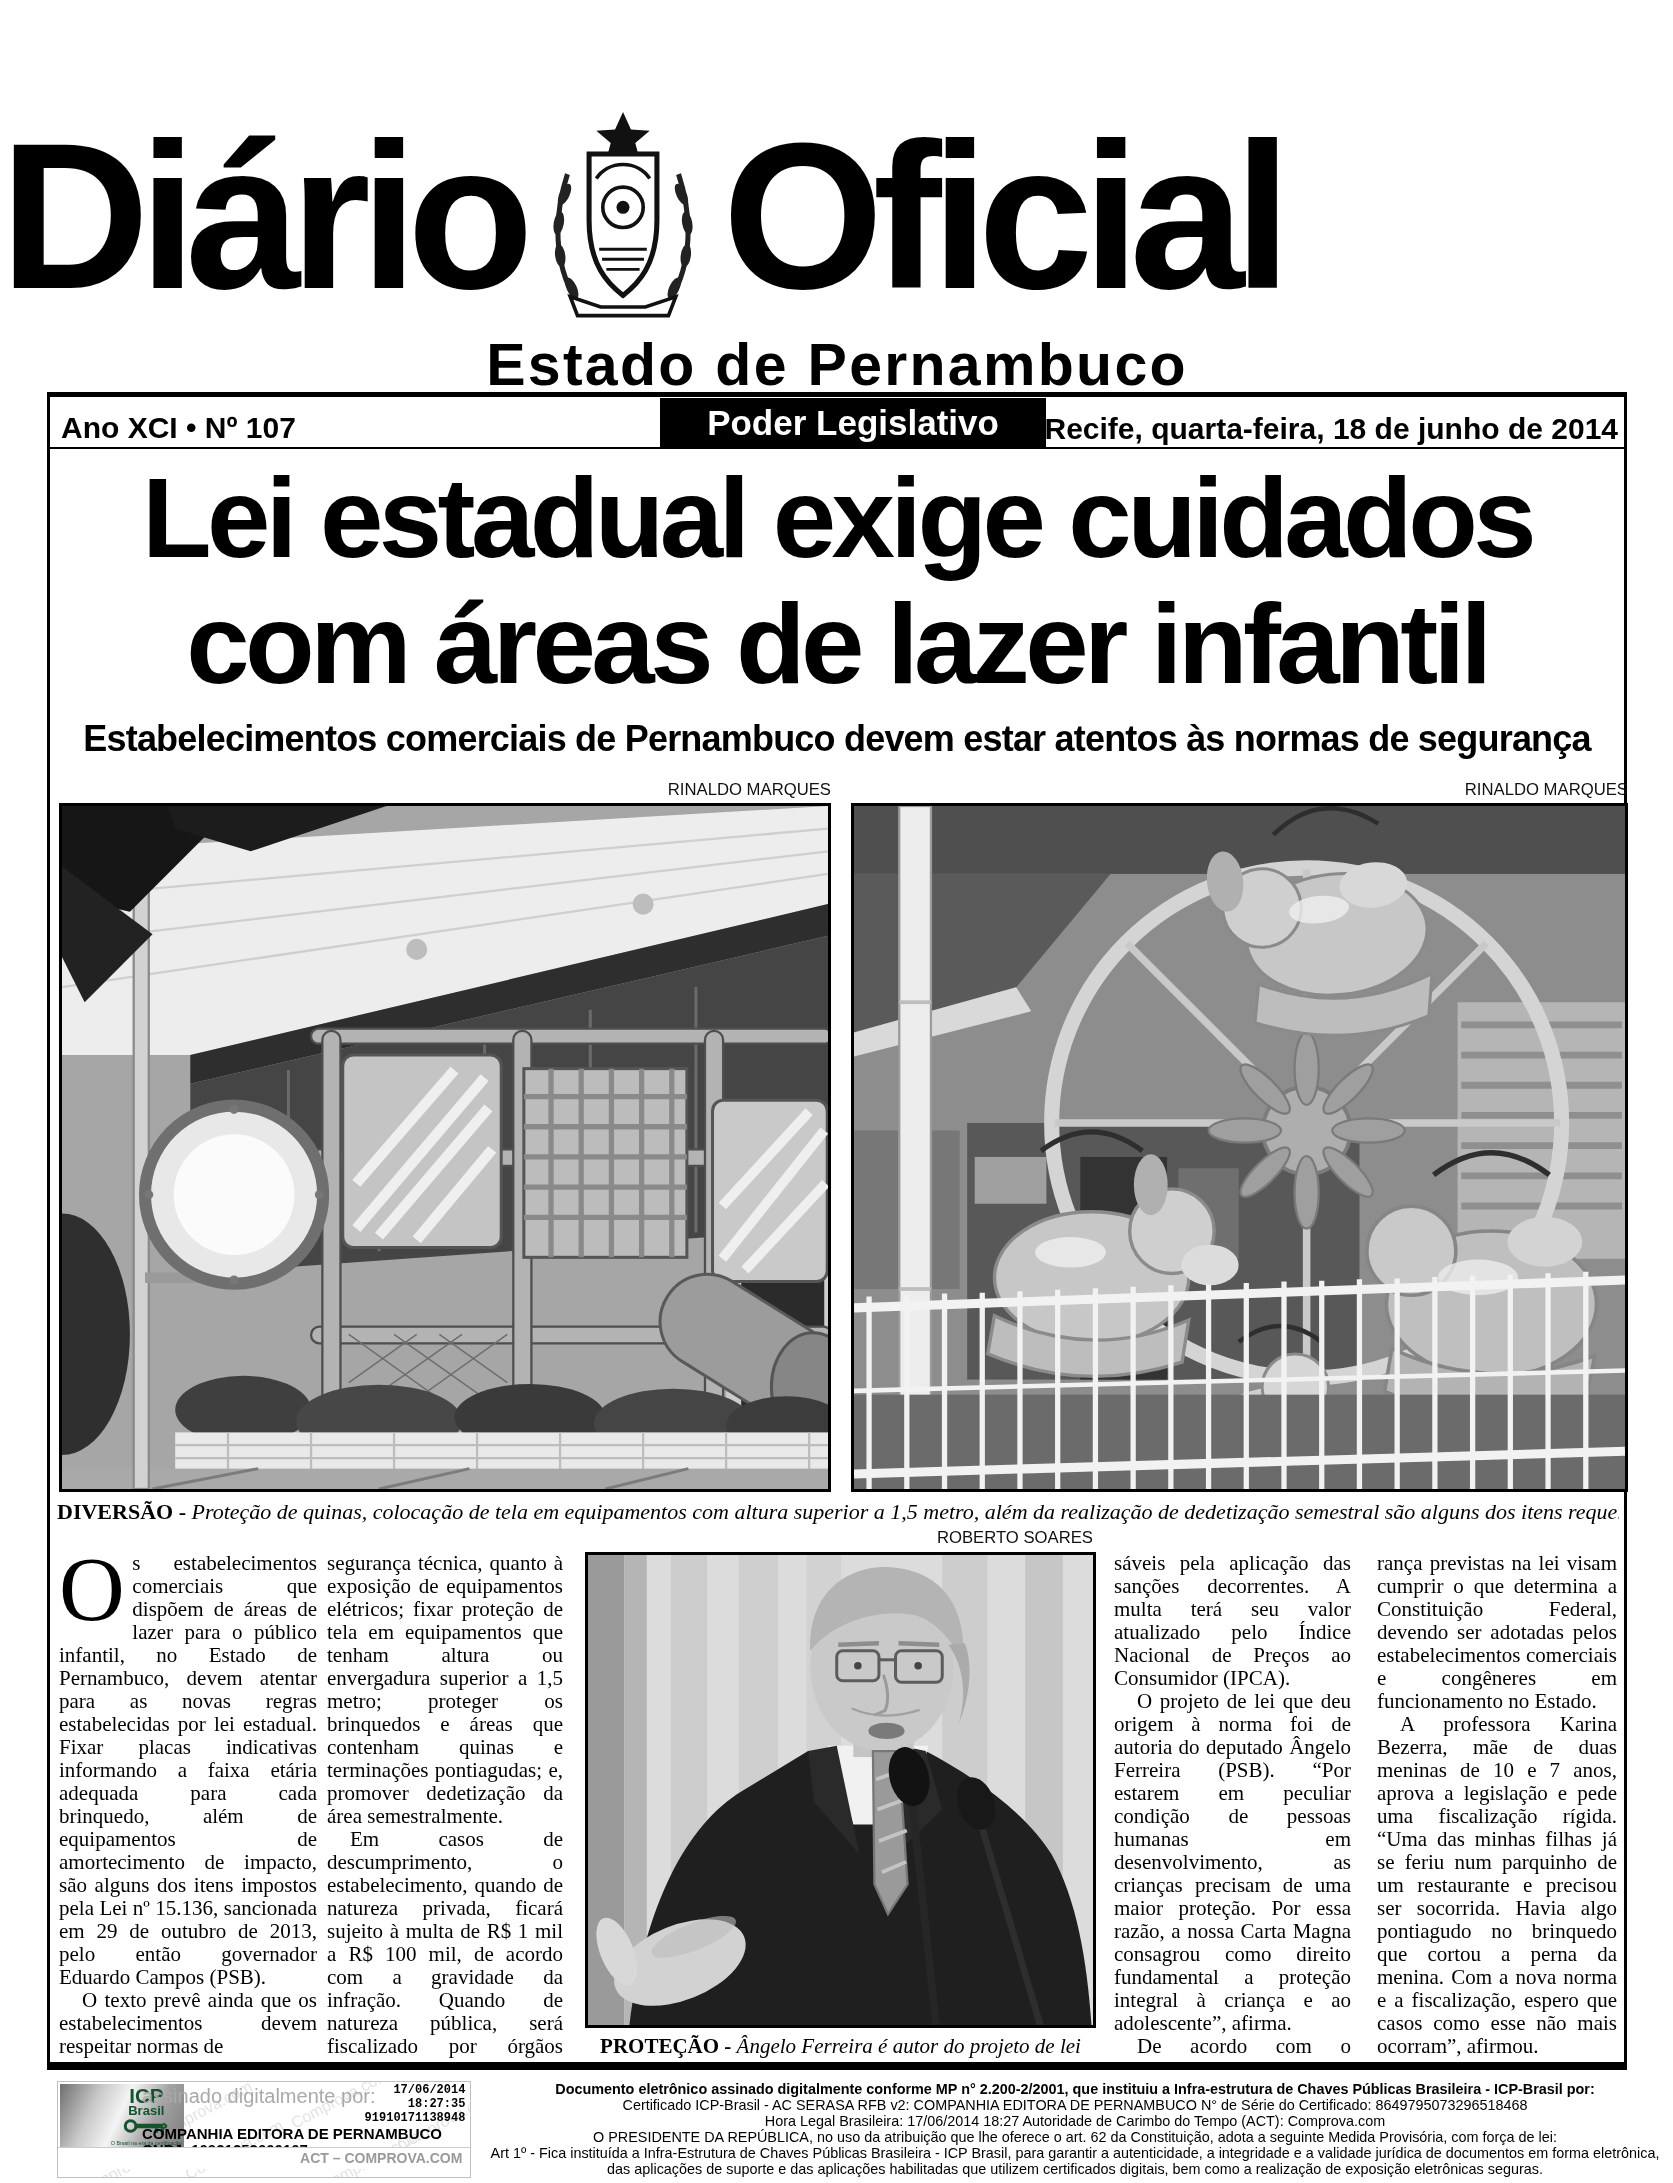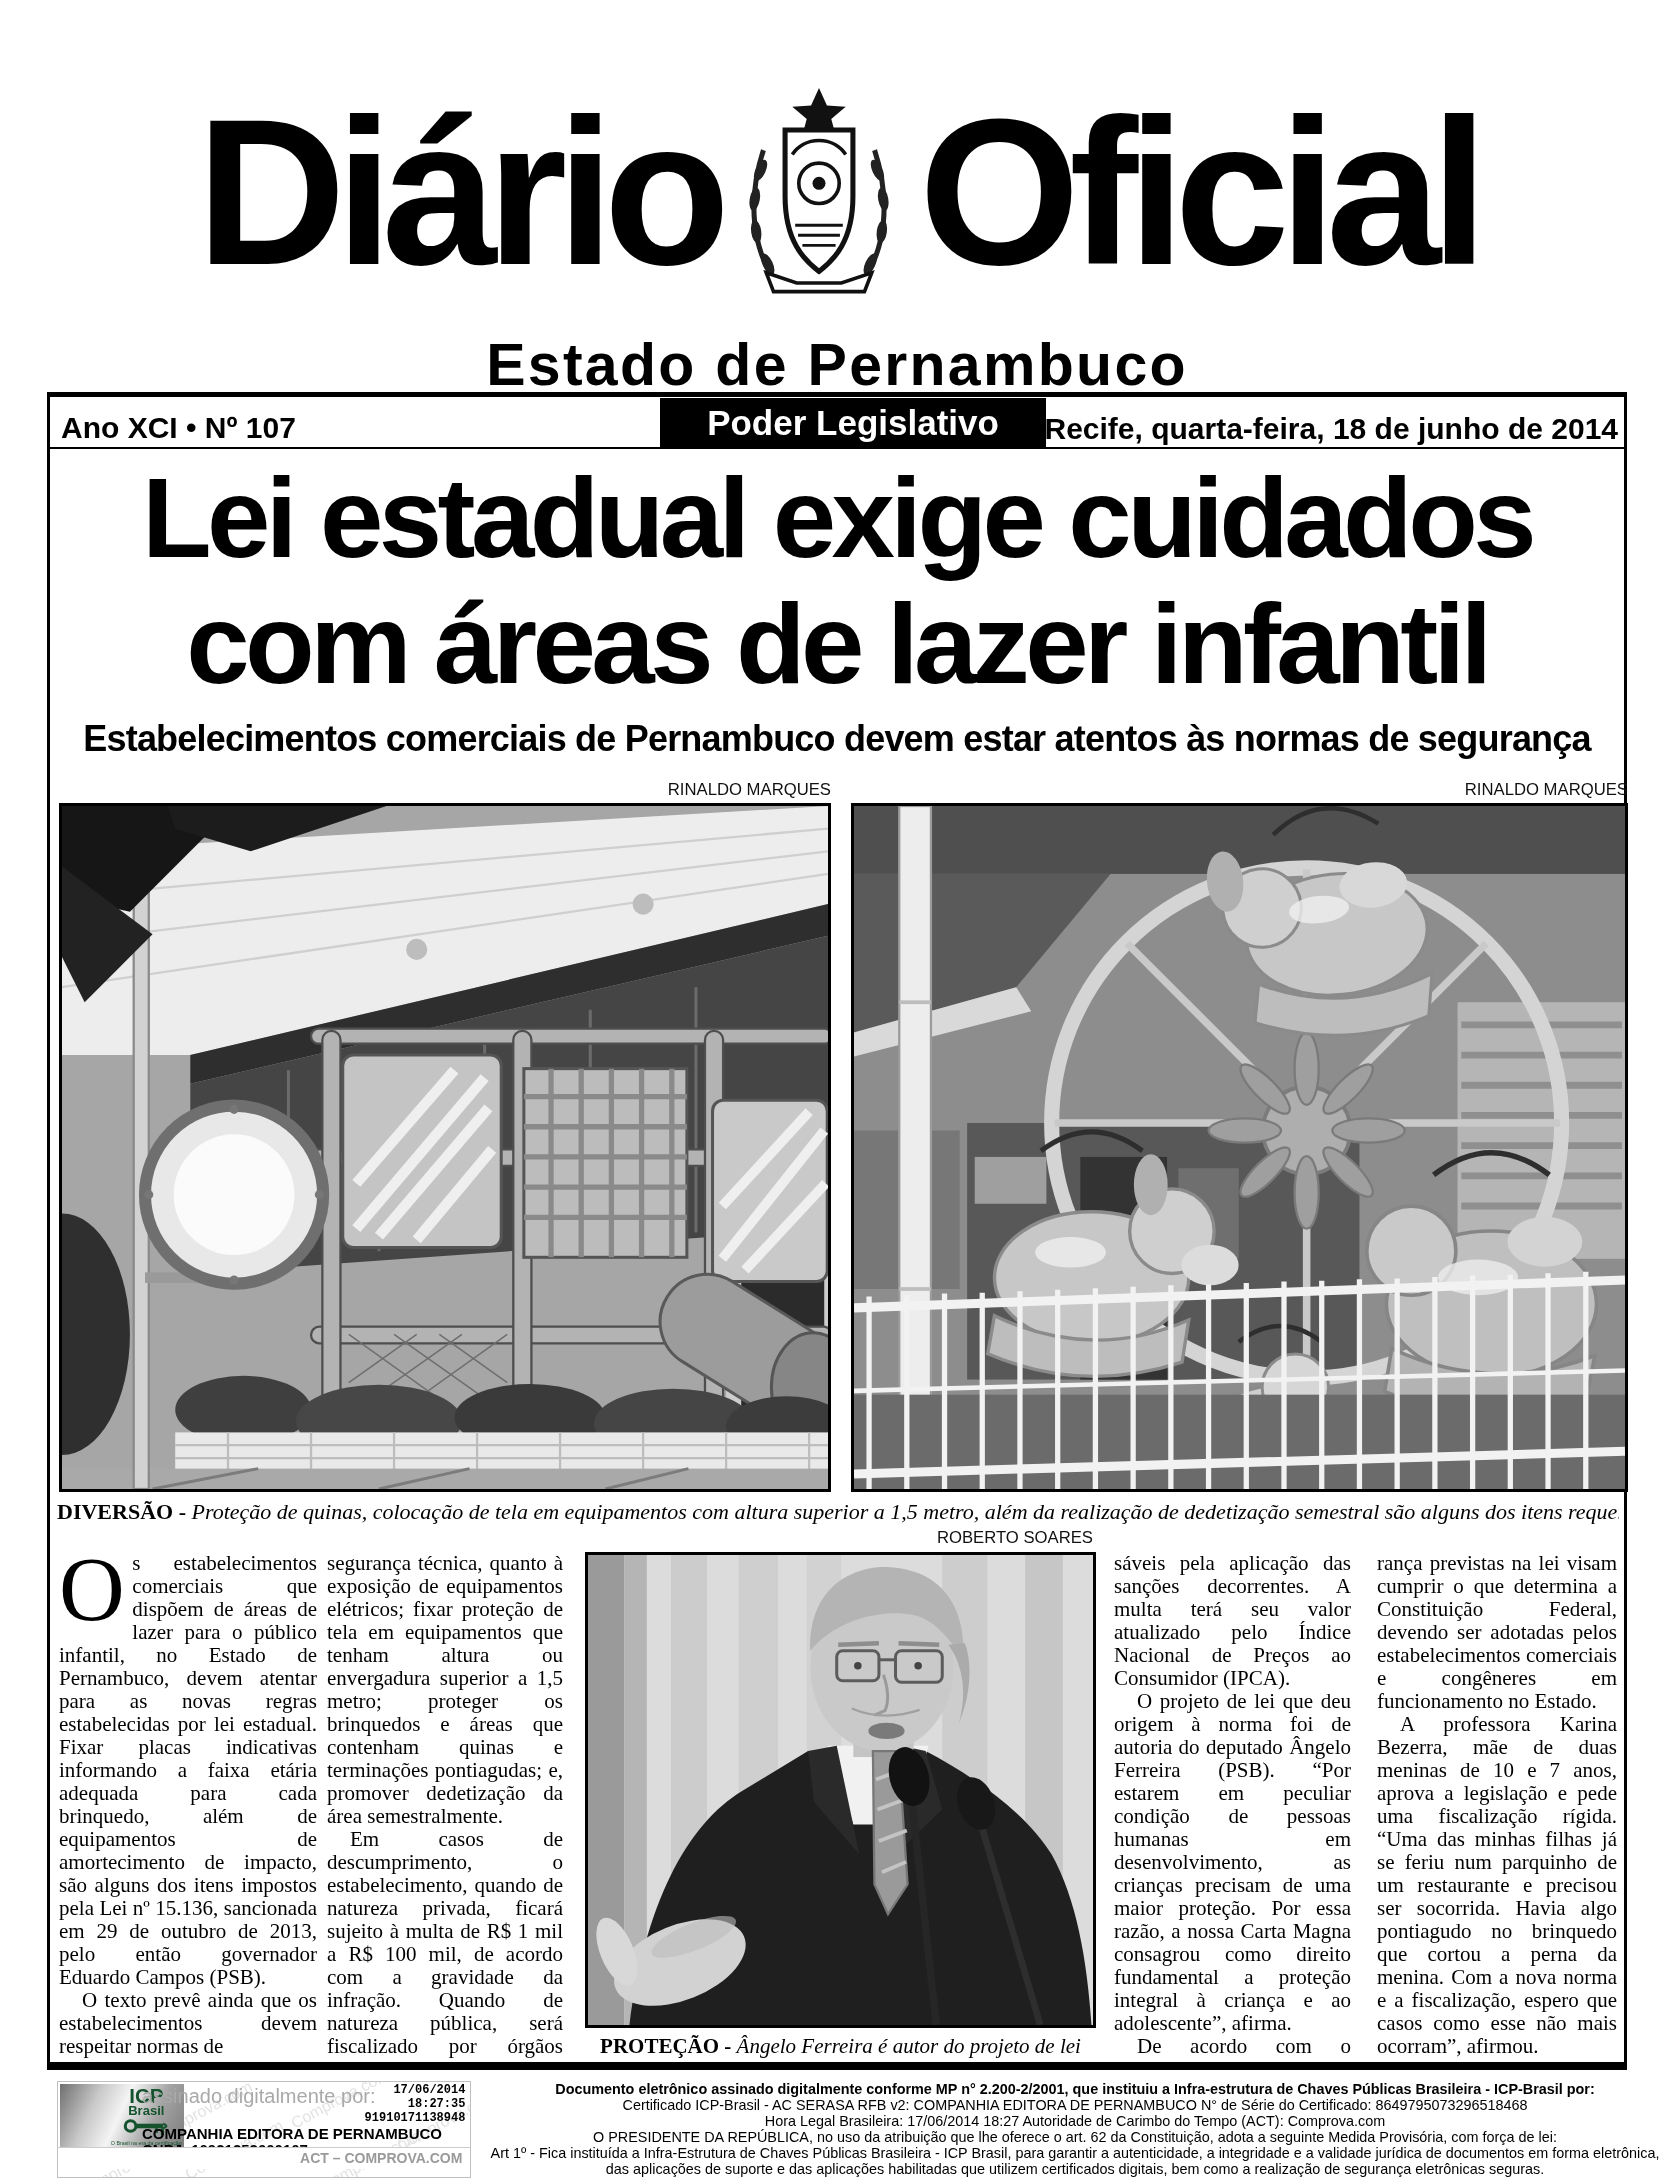--- a/index.html
+++ b/index.html
@@ -1,20 +1,20 @@
 <!DOCTYPE html>
 <html lang="pt" style="--icp-green: #14532d;font-size:12px"><head>
 <meta charset="utf-8">
 <title>Diário Oficial</title>
 <style>
   html,body{margin:0;padding:0;background:#888;}
   .page{position:relative;width:1674px;height:2183px;background:#ffffff;overflow:hidden;
         font-family:"Liberation Serif",serif;color:#000;}
   
-  .masthead{position:absolute;top:81px;left:0;width:100%;display:flex;justify-content:center;
+  .masthead{position:absolute;top:105px;left:0;width:100%;display:flex;
             align-items:center;gap:16.7px;}
   .mast-word{font-family:"Liberation Sans",sans-serif;font-weight:bold;font-size:207px;
              letter-spacing:-10.6px;line-height:1;white-space:nowrap;}
   .arms{width:166px;height:222px;flex:0 0 auto;}
   .subtitle{position:absolute;top:331px;left:0;width:100%;text-align:center;
             font-family:"Liberation Sans",sans-serif;font-weight:bold;font-size:59px;letter-spacing:2.3px;}
   
   .rule{position:absolute;background:#000;}
   
   .edition{position:absolute;left:61px;top:411px;font-family:"Liberation Sans",sans-serif;
@@ -446,17 +446,17 @@
     <div class="cnpj">CNPJ: 10921252000107</div>
     <div class="actstrip">ACT – COMPROVA.COM</div>
   </div>
 
   <div class="legal">
     <div class="legal-line b">Documento eletrônico assinado digitalmente conforme MP n° 2.200-2/2001, que instituiu a Infra-estrutura de Chaves Públicas Brasileira - ICP-Brasil por:</div>
     <div class="legal-line">Certificado ICP-Brasil - AC SERASA RFB v2: COMPANHIA EDITORA DE PERNAMBUCO N° de Série do Certificado: 8649795073296518468</div>
     <div class="legal-line">Hora Legal Brasileira: 17/06/2014 18:27 Autoridade de Carimbo do Tempo (ACT): Comprova.com</div>
     <div class="legal-line">O PRESIDENTE DA REPÚBLICA, no uso da atribuição que lhe oferece o art. 62 da Constituição, adota a seguinte Medida Provisória, com força de lei:</div>
     <div class="legal-line">Art 1º - Fica instituída a Infra-Estrutura de Chaves Públicas Brasileira - ICP Brasil, para garantir a autenticidade, a integridade e a validade jurídica de documentos em forma eletrônica,</div>
-    <div class="legal-line">das aplicações de suporte e das aplicações habilitadas que utilizem certificados digitais, bem como a realização de segurança eletrônicas seguras.</div>
+    <div class="legal-line">das aplicações de suporte e das aplicações habilitadas que utilizem certificados digitais, bem como a realização de exposição eletrônicas seguras.</div>
   </div>
 
 </div>
 
 
 </body></html>

